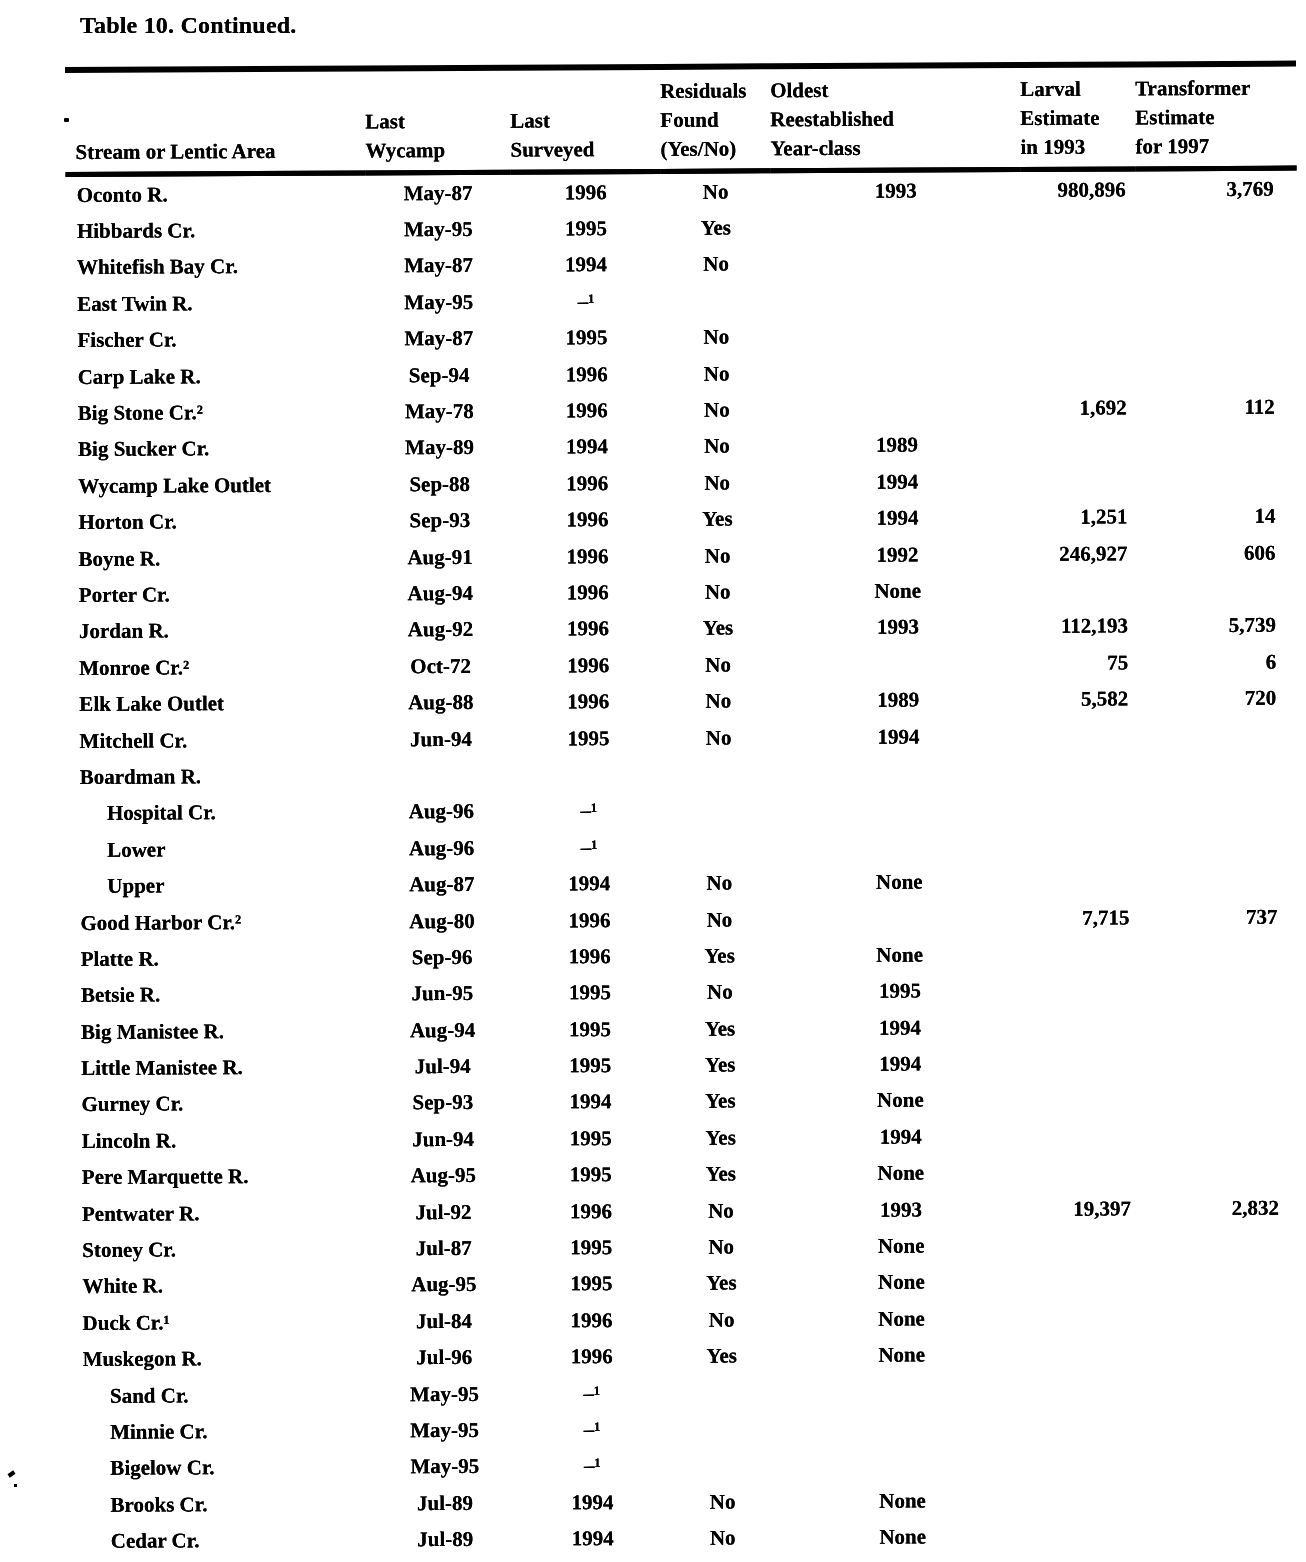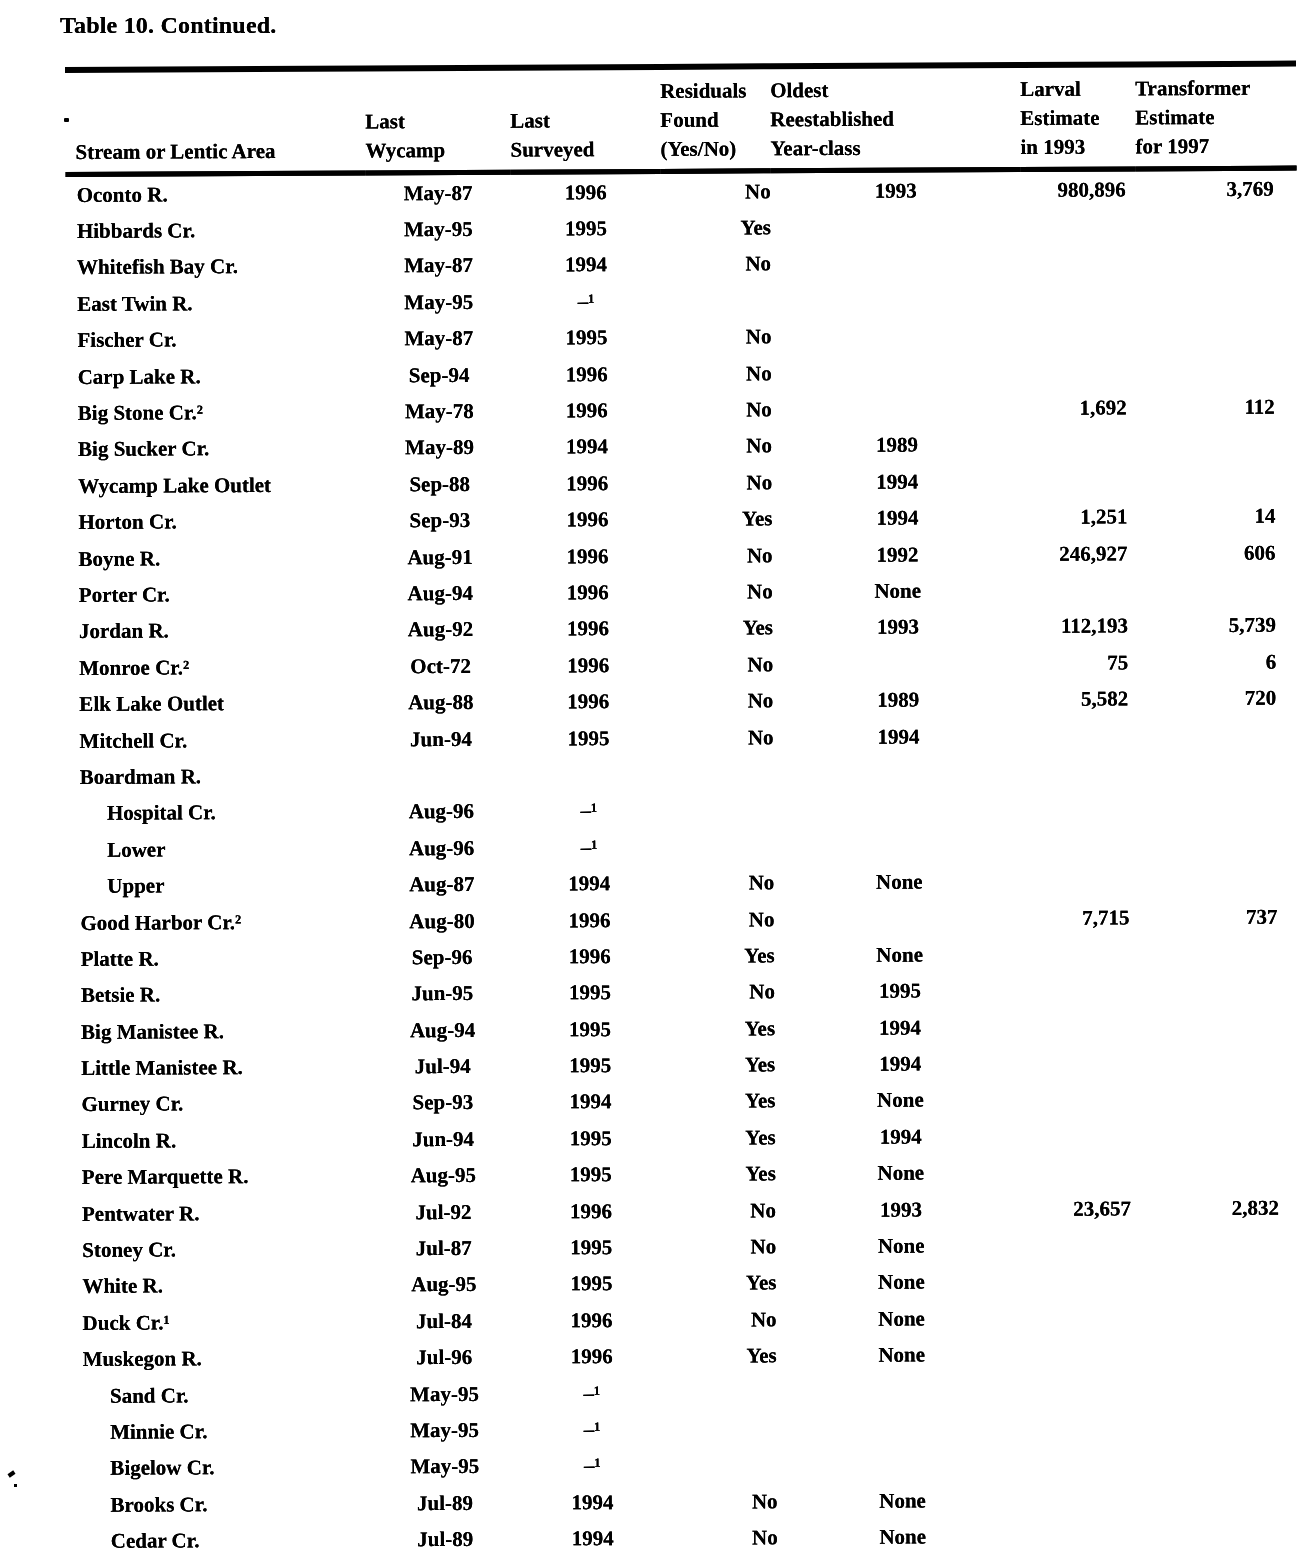--- a/index.html
+++ b/index.html
@@ -2,37 +2,37 @@
 <html><head>
 <meta charset="utf-8">
 <style>
   html,body{margin:0;padding:0;}
   body{
     width:1306px;height:1562px;position:relative;background:#fff;color:#000;
     font-family:"Liberation Serif","DejaVu Serif",serif;font-weight:700;
     text-shadow:0 0 0.6px #000;
     overflow:hidden;
   }
-  .title{position:absolute;left:60px;top:12px;font-size:24px;letter-spacing:0.2px;}
+  .title{position:absolute;left:80px;top:12px;font-size:24px;letter-spacing:0.2px;}
   .sheet{position:absolute;left:65px;top:67px;width:1231px;transform:rotate(-0.3deg);transform-origin:0 0;}
   table.tbl{border-collapse:collapse;table-layout:fixed;width:1231px;border-top:6px solid #000;}
   .tbl thead th{
     vertical-align:bottom;text-align:left;font-size:21px;line-height:29px;
     font-weight:700;padding:0 0 5px 0;height:94px;border-bottom:5px solid #000;
   }
   .tbl thead th.h-stream{text-align:left;padding-left:10px;}
   .tbl td{
     height:36.4px;font-size:21px;font-weight:700;vertical-align:middle;
     padding:0;white-space:nowrap;overflow:visible;
   }
   td.c-name{text-align:left;padding-left:11px;}
   td.c-name.indent{padding-left:38px;}
   td.c-treated{text-align:center;}
   td.c-surveyed{text-align:center;}
-  td.c-residuals{text-align:right;}
+  td.c-residuals{text-align:center;}
   td.c-year{text-align:center;}
   td.c-larval{text-align:right;padding-right:10px;}
   td.c-transformer{text-align:right;padding-right:23px;}
   .artifact{position:absolute;background:#000;}
   .art-dot{left:64px;top:118px;width:5px;height:4px;border-radius:1px;}
   .art-tick{left:8px;top:1472px;width:7px;height:4px;transform:rotate(-35deg);}
   .art-tick2{left:14px;top:1484px;width:3px;height:3px;}
 </style>
 </head>
 <body>
@@ -337,21 +337,21 @@
     <td class="c-year">None</td>
     <td class="c-larval"></td>
     <td class="c-transformer"></td>
   </tr>
         <tr>
     <td class="c-name">Pentwater R.</td>
     <td class="c-treated">Jul-92</td>
     <td class="c-surveyed">1996</td>
     <td class="c-residuals">No</td>
     <td class="c-year">1993</td>
-    <td class="c-larval">23,657</td>
+    <td class="c-larval">19,397</td>
     <td class="c-transformer">2,832</td>
   </tr>
         <tr>
     <td class="c-name">Stoney Cr.</td>
     <td class="c-treated">Jul-87</td>
     <td class="c-surveyed">1995</td>
     <td class="c-residuals">No</td>
     <td class="c-year">None</td>
     <td class="c-larval"></td>
     <td class="c-transformer"></td>

